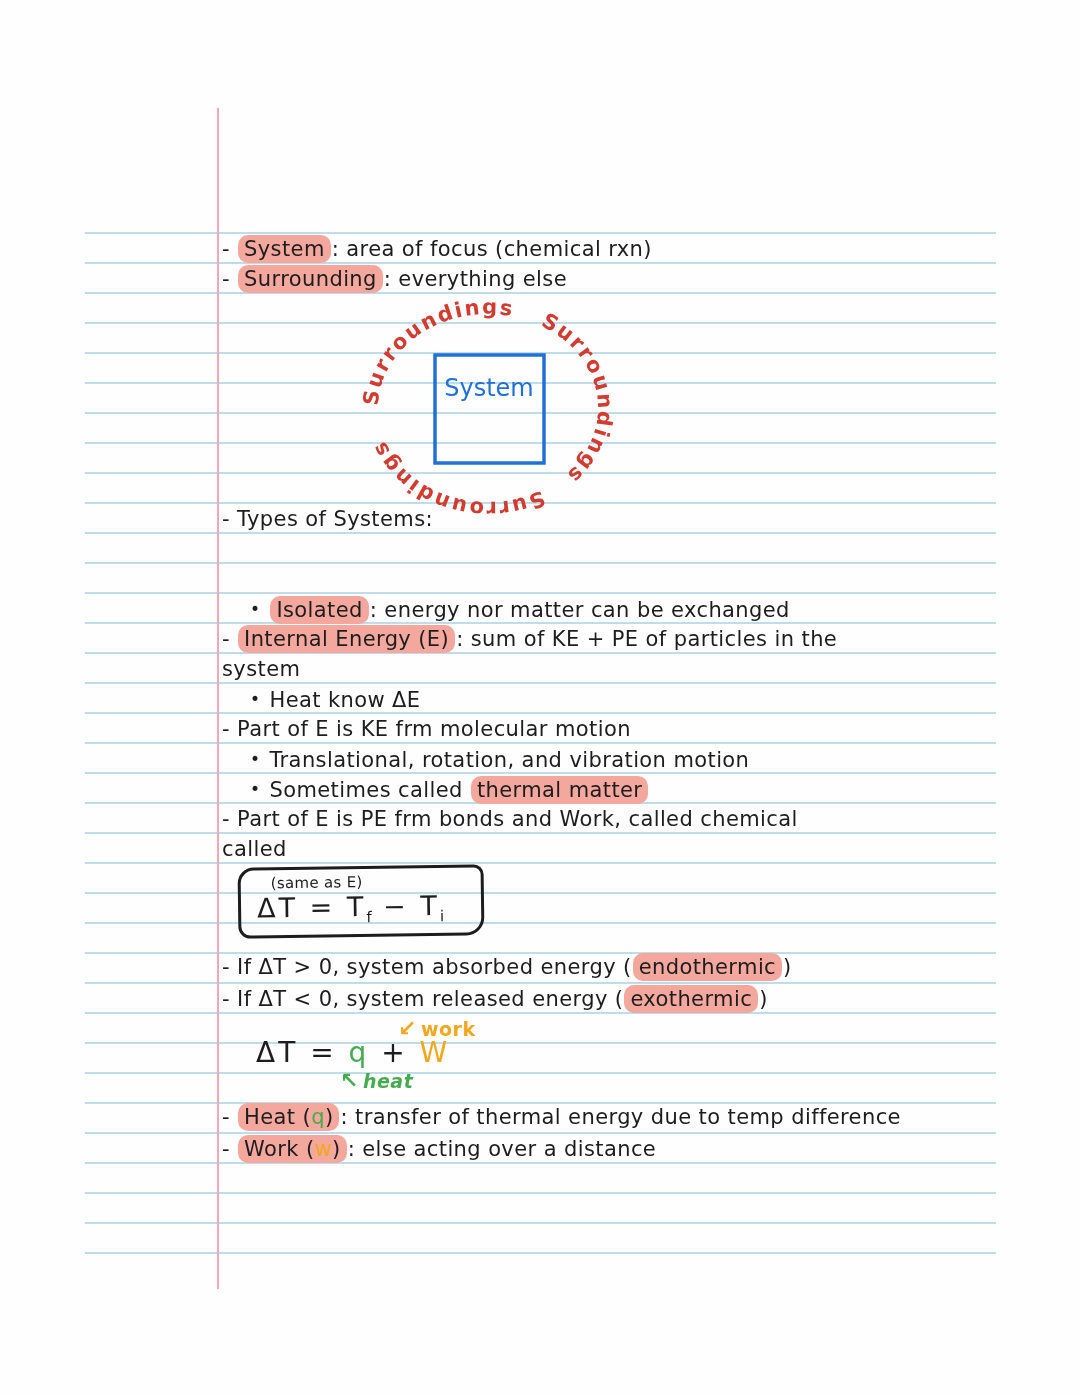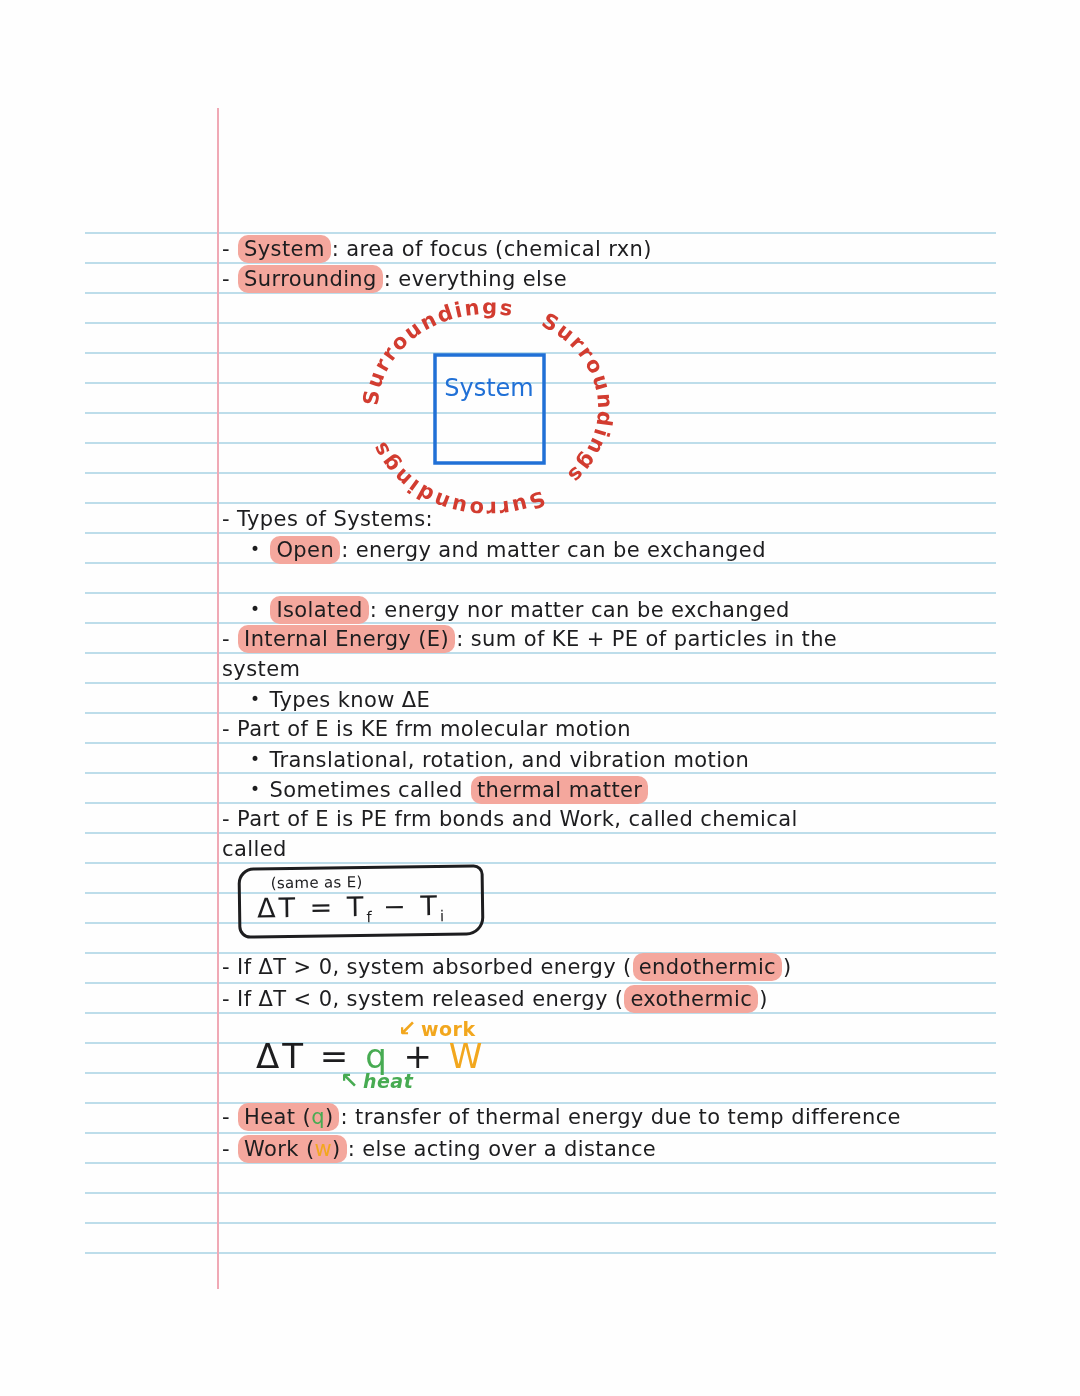--- a/index.html
+++ b/index.html
@@ -18,21 +18,21 @@
   .row.indent{left:250px;}
   .bullet{margin-right:9px;font-size:17px;vertical-align:2px;}
   .hl{background:var(--highlight);border-radius:10px;padding:2px 6px;margin:0 1px;}
   .green{color:var(--green-ink);} .orange{color:var(--orange-ink);}
   .formula-box{position:absolute;left:238px;top:866px;width:212px;padding:4px 14px 8px 14px;
                border:3.5px solid var(--black-ink);border-radius:16px 10px 18px 12px;
                transform:rotate(-0.8deg);}
   .box-note{font-size:15px;margin-left:16px;letter-spacing:.3px;}
   .box-formula{font-size:27px;letter-spacing:3px;margin-left:2px;}
   .box-formula sub{font-size:15px;letter-spacing:0;}
-  .equation{position:absolute;left:256px;top:1036px;font-size:34px;letter-spacing:3px;}
+  .equation{position:absolute;left:256px;top:1036px;font-size:28px;letter-spacing:3px;}
   .anno{position:absolute;font-size:19px;font-weight:bold;letter-spacing:.5px;}
   .anno .arrow{font-size:22px;font-weight:bold;margin-right:4px;}
   .work-anno{left:398px;top:1016px;color:var(--orange-ink);}
   .heat-anno{left:340px;top:1068px;color:var(--green-ink);font-style:italic;}
   .diagram{position:absolute;left:348px;top:293px;}
   .ring-text{fill:var(--red-ink);font-family:"DejaVu Sans",sans-serif;font-size:21px;
              font-weight:bold;letter-spacing:2px;}
   .box-label{fill:var(--blue-ink);font-family:"DejaVu Sans",sans-serif;font-size:24px;}
 </style>
 </head>
@@ -50,26 +50,25 @@
       <path id="ring" d="M 30 115 a 110,94 0 1 1 220 0 a 110,94 0 1 1 -220 0" fill="none"></path>
     </defs>
     <text class="ring-text">
       <textPath href="#ring" startOffset="2">Surroundings &nbsp; Surroundings &nbsp; Surroundings</textPath>
     </text>
     <rect x="87" y="62" width="109" height="108" fill="none" stroke="var(--blue-ink)" stroke-width="3.5"></rect>
     <text class="box-label" x="141" y="103" text-anchor="middle">System</text>
   </svg>
 
   <div class="row" style="top:504px"><span>- Types of Systems:</span></div>
-  <div class="row indent" style="top:534px"><span class="bullet">•</span><span class="hl">Open</span><span>: energy and matter can be exchanged</span></div>
   <div class="row indent" style="top:594px"><span class="bullet">•</span><span class="hl">Isolated</span><span>: energy nor matter can be exchanged</span></div>
 
   <div class="row" style="top:624px"><span>- </span><span class="hl">Internal Energy (E)</span><span>: sum of KE + PE of particles in the</span></div>
   <div class="row" style="top:654px"><span>system</span></div>
-  <div class="row indent" style="top:684px"><span class="bullet">•</span><span>Types know ΔE</span></div>
+  <div class="row indent" style="top:684px"><span class="bullet">•</span><span>Heat know ΔE</span></div>
   <div class="row" style="top:714px"><span>- Part of E is KE frm molecular motion</span></div>
   <div class="row indent" style="top:744px"><span class="bullet">•</span><span>Translational, rotation, and vibration motion</span></div>
   <div class="row indent" style="top:774px"><span class="bullet">•</span><span>Sometimes called </span><span class="hl">thermal matter</span></div>
   <div class="row" style="top:804px"><span>- Part of E is PE frm bonds and Work, called chemical</span></div>
   <div class="row" style="top:834px"><span>called</span></div>
 
   <div class="formula-box">
     <div class="box-note">(same as E)</div>
     <div class="box-formula"><span>ΔT = T</span><sub>f</sub><span> − T</span><sub>i</sub></div>
   </div>

